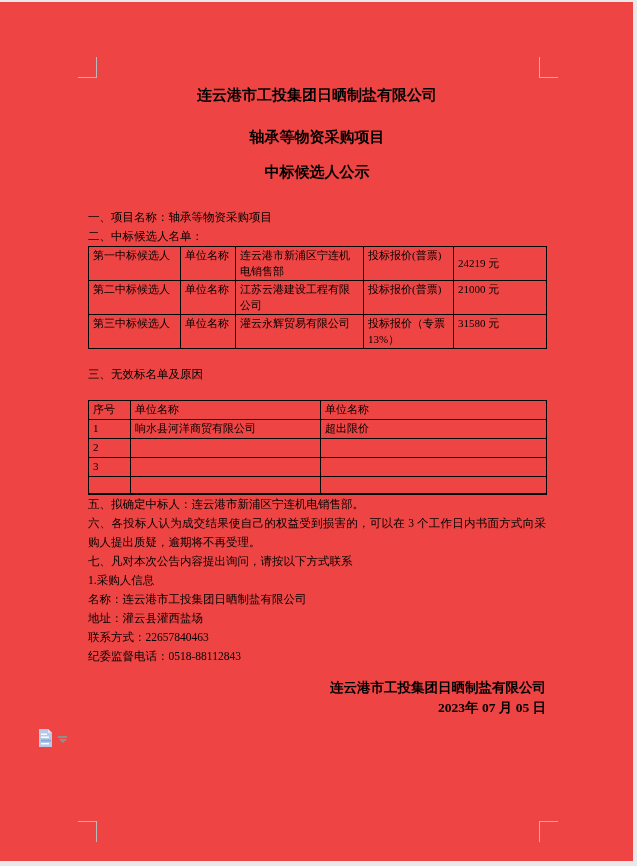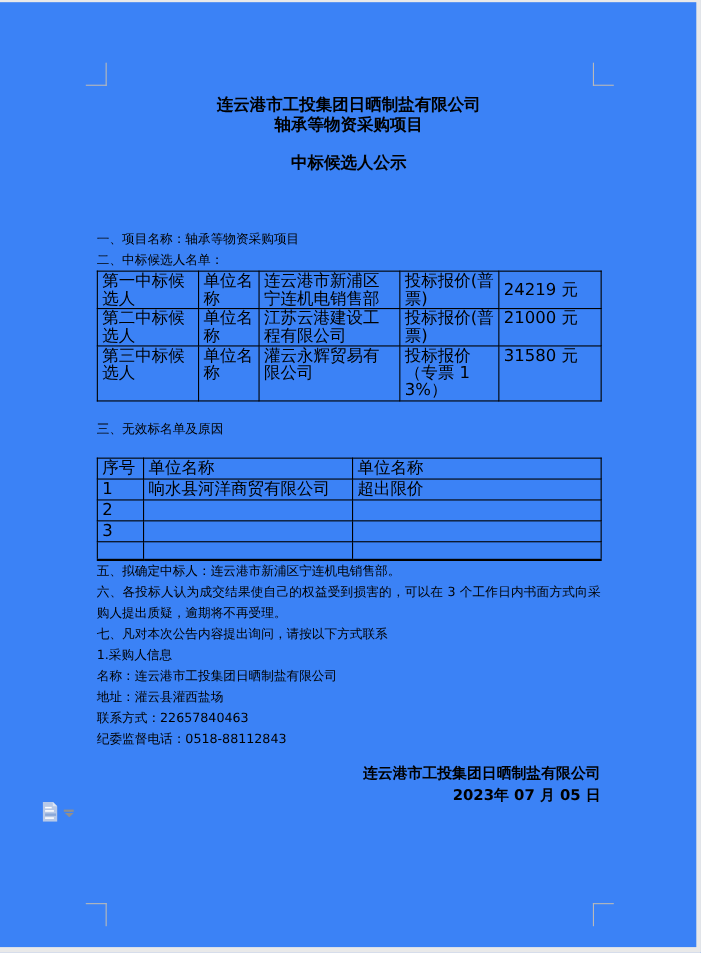--- a/index.html
+++ b/index.html
@@ -1,42 +1,42 @@
 <!DOCTYPE html>
 <html><head>
 <meta charset="utf-8">
 <style>
   html,body{margin:0;padding:0;background:#e9e9e9;}
   .canvas{
     position:relative;width:637px;height:866px;background:#e9e9e9;
     font-family:"DejaVu Sans",sans-serif;color:#000;overflow:hidden;
   }
-  .page{position:absolute;left:0;top:2px;right:4px;bottom:5px;background:#3b82f6;}
+  .page{position:absolute;left:0;top:2px;right:4px;bottom:5px;background:#ef4444;font-family:Liberation Serif, serif;}
 
   
   .crop{position:absolute;width:18px;height:20px;border:0 solid #b9b9b9;}
   .crop-tl{left:78px;top:55px;border-right-width:1px;border-bottom-width:1px;}
   .crop-tr{left:539px;top:55px;border-left-width:1px;border-bottom-width:1px;}
   .crop-bl{left:78px;top:819px;border-right-width:1px;border-top-width:1px;}
   .crop-br{left:539px;top:819px;border-left-width:1px;border-top-width:1px;}
 
   
   .title-block{position:absolute;left:88px;top:84px;width:458px;text-align:center;
     font-weight:bold;font-size:15px;line-height:18px;}
-  .title-line+.title-line{margin-top:0;}
+  .title-line+.title-line{margin-top:24px;}
   .title-line:nth-child(3){margin-top:17px;}
 
   
   .content{position:absolute;left:88px;top:206px;width:458px;font-size:11.5px;line-height:19px;}
   .para{margin:0;text-align:justify;}
   .heading3{margin-top:16px;}
   .p5{}
 
   
-  table{border-collapse:collapse;table-layout:fixed;width:458px;font-size:15px;}
+  table{border-collapse:collapse;table-layout:fixed;width:458px;font-size:11px;}
   td{border:1px solid #000;padding:1px 4px;vertical-align:top;line-height:15.5px;
      overflow:hidden;word-break:break-all;text-align:left;}
   .tbl1 tr{height:33px;}
   .tbl1 tr:last-child{height:34px;}
   .tbl1 tr:first-child td:last-child{vertical-align:middle;}
   .tbl2{margin-top:16px;}
   .tbl2 tr{height:19px;}
   .tbl2 tr:last-child{height:17px;}
   .tbl2 td{line-height:15px;}
   .tbl2 tr:last-child td{border-bottom-width:2px;}

